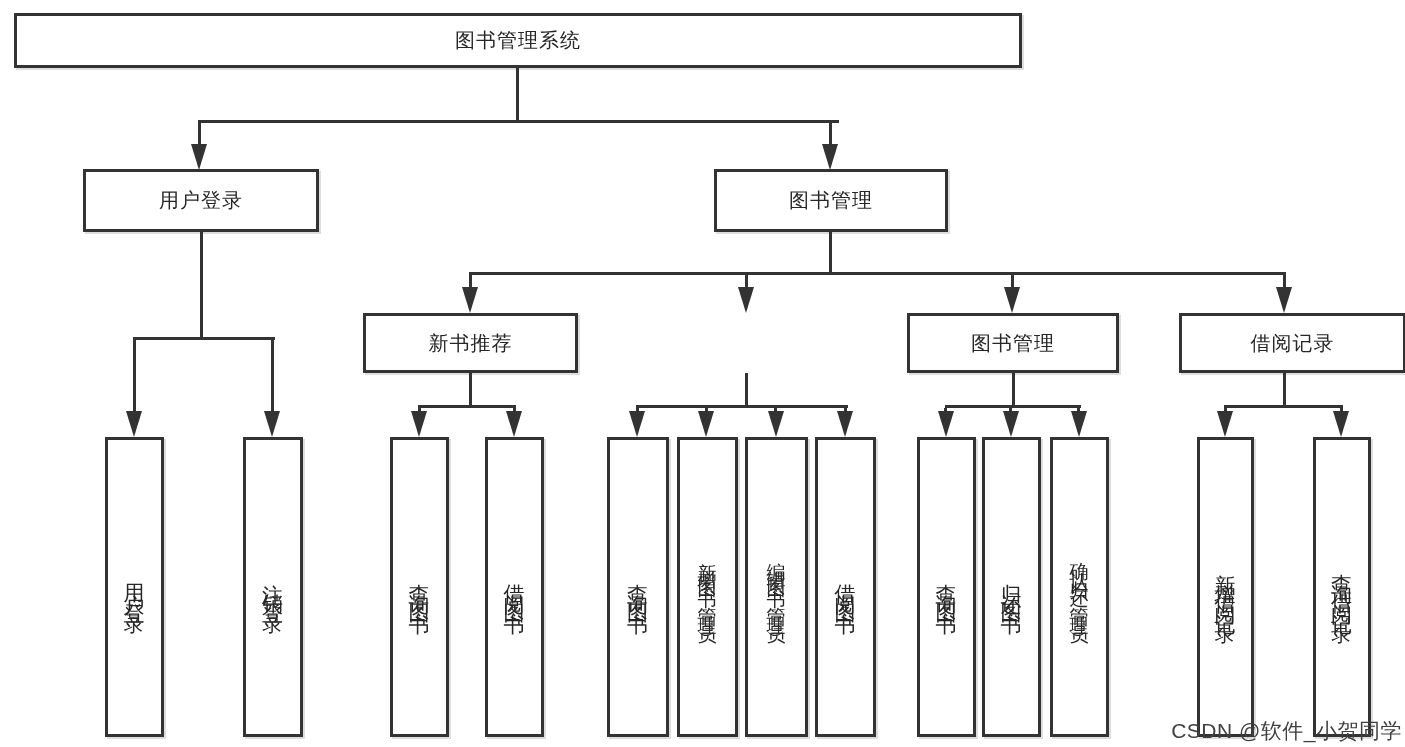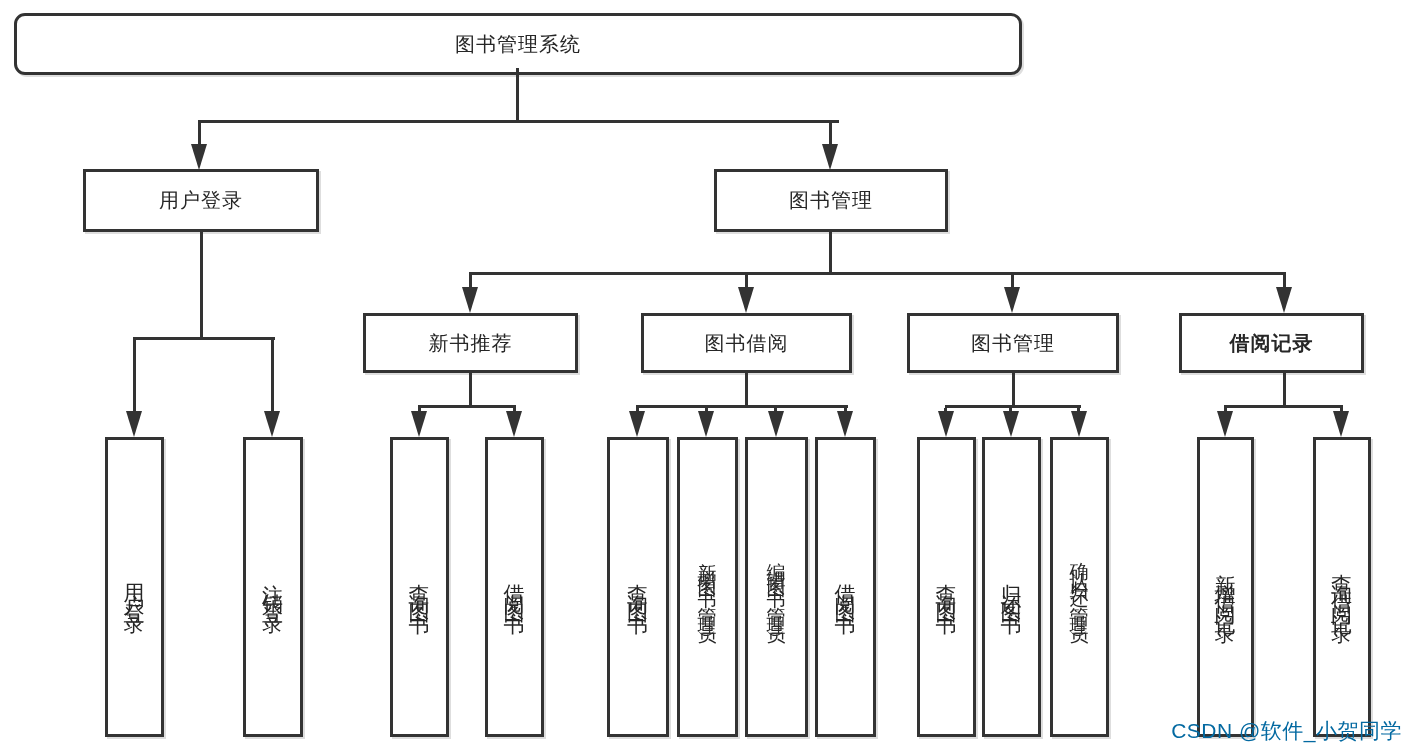--- a/index.html
+++ b/index.html
@@ -18,49 +18,46 @@
   }
   .node.v .vtext.dense { font-size:19px; letter-spacing:9px; }
   .seg { position:absolute; background:#333333; }
   .arrow {
     position:absolute; width:0; height:0;
     border-left:8px solid transparent; border-right:8px solid transparent;
     border-top:26px solid #333333;
   }
   .watermark {
     position:absolute; right:3px; bottom:2px;
-    font-size:21px; color:#0369a1; letter-spacing:0.5px; z-index:5; white-space:nowrap;
+    font-size:21px; color:#404040; letter-spacing:0.5px; z-index:5; white-space:nowrap;
   }
 </style>
 </head>
 <body>
 
 <div class="canvas">
 
-  <div class="node h" style="left:14px; top:13px; width:1008px; height:62px;border-radius:11px;">
+  <div class="node h" style="left:14px; top:13px; width:1008px; height:55px;">
     <span>图书管理系统</span>
   </div>
 
   <div class="node h" style="left:83px; top:169px; width:236px; height:63px;">
     <span>用户登录</span>
   </div>
   <div class="node h" style="left:363px; top:313px; width:215px; height:60px;">
     <span>新书推荐</span>
   </div>
 
   <div class="node h" style="left:714px; top:169px; width:234px; height:63px;">
     <span>图书管理</span>
   </div>
-  <div class="node h" style="left:641px; top:313px; width:211px; height:60px;">
-    <span>图书借阅</span>
-  </div>
   <div class="node h" style="left:907px; top:313px; width:212px; height:60px;">
     <span>图书管理</span>
   </div>
-  <div class="node h" style="left:1179px; top:313px; width:185px; height:60px;font-weight:bold;">
+  <div class="node h" style="left:1179px; top:313px; width:227px; height:60px;">
     <span>借阅记录</span>
   </div>
 
   <div class="node v" style="left:105px; top:437px; width:59px; height:300px;">
     <span class="vtext">用户登录</span>
   </div>
   <div class="node v" style="left:243px; top:437px; width:60px; height:300px;">
     <span class="vtext">注销登录</span>
   </div>
 

